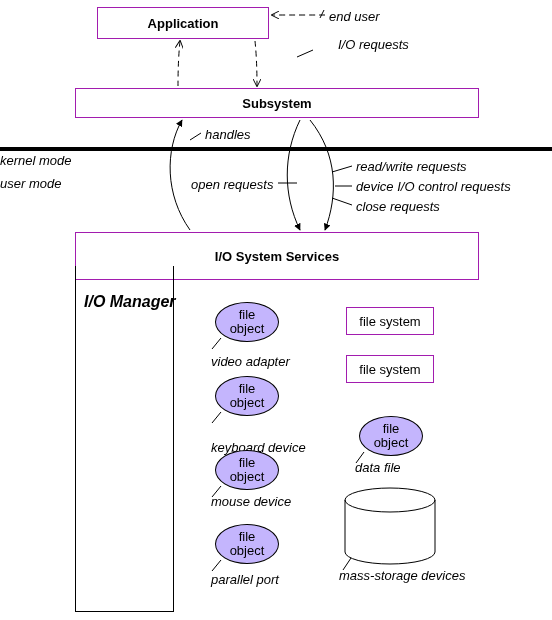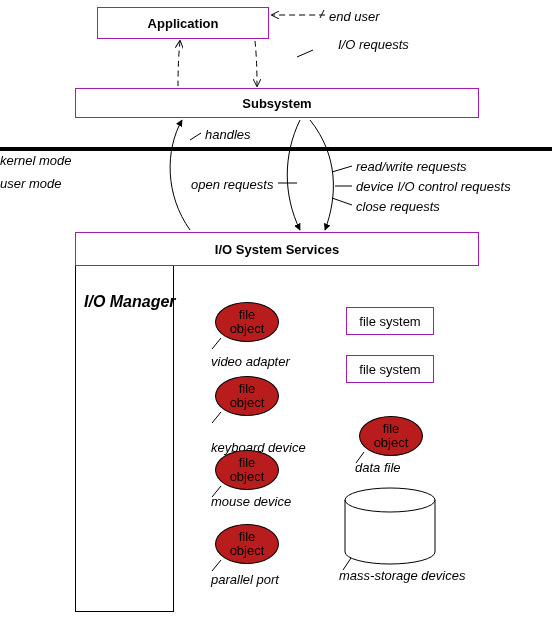--- a/index.html
+++ b/index.html
@@ -33,21 +33,21 @@
   .bold { font-weight: bold; }
   .ellipse {
     position: absolute;
     border: 1px solid #000;
     border-radius: 50%;
     display: flex;
     align-items: center;
     justify-content: center;
     text-align: center;
     line-height: 1.1;
-    background: #b91c1c;
+    background: #c4b5fd;
   }
   svg.overlay {
     position: absolute;
     left: 0; top: 0;
     width: 552px;
     height: 620px;
     pointer-events: none;
   }
 </style>
 </head>
@@ -58,21 +58,21 @@
   <div class="box" style="left:97px; top:7px; width:172px; height:32px;">
     <span>Application</span>
   </div>
 
   <div class="box" style="left:75px; top:88px; width:404px; height:30px;">
     <span>Subsystem</span>
   </div>
 
   <div style="position:absolute; left:0; top:147px; width:552px; height:4px; background:#000;"></div>
 
-  <div class="box" style="left:75px; top:232px; width:404px; height:34px;">
+  <div class="box" style="left:75px; top:232px; width:404px; height:48px;">
     <span>I/O System Services</span>
   </div>
 
   <div style="position:absolute; left:75px; top:266px; width:99px; height:346px; border-left:1px solid #000; border-right:1px solid #000; border-bottom:1px solid #000; box-sizing:border-box;">
   </div>
   <div class="label bold" style="left:84px; top:293px; font-size:16px;">I/O Manager</div>
 
   <div class="box" style="left:346px; top:307px; width:88px; height:28px; font-weight:normal;">
     <span>file system</span>
   </div>

